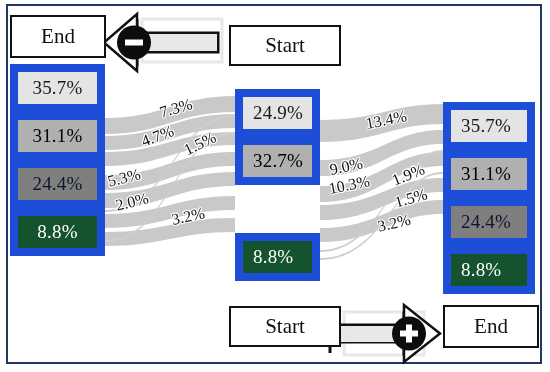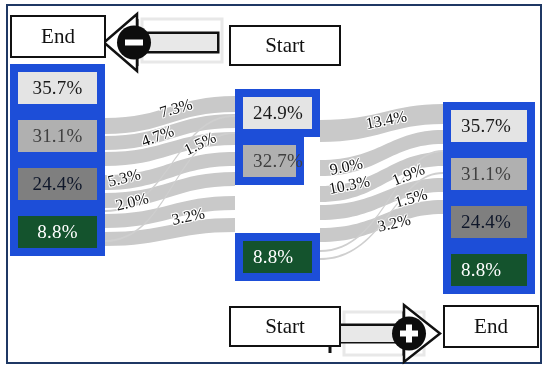--- a/index.html
+++ b/index.html
@@ -31,21 +31,21 @@
   .node{
     position:absolute;
     box-sizing:border-box;
     border:8px solid #1d4ed8;
     display:flex;align-items:center;
     font-size:19px;
     letter-spacing:.2px;
   }
   .node span{display:block;width:100%;}
   .node.lightest{background:#e4e4e4;color:#1a1a1a;}
-  .node.light   {background:#b0b0b0;color:#404040;}
+  .node.light   {background:#b0b0b0;color:#000000;}
   .node.mid     {background:#7f7f7f;color:#0f172a;}
   .node.dark    {background:#14532d;color:#ffffff;}
 
   .node.align-center span{text-align:center;}
   .node.align-left2 span{padding-left:10px;text-align:left;}
 
   
   .labelbox{
     position:absolute;z-index:5;
     box-sizing:border-box;
@@ -111,21 +111,21 @@
     </div>
     <div class="node dark align-center" style="left:0;top:144px;width:95px;height:48px;">
       <span>8.8%</span>
     </div>
   </div>
 
   <div class="stack" style="left:235px;top:89px;width:85px;height:192px;">
     <div class="node lightest align-left2" style="left:0;top:0;width:85px;height:48px;">
       <span>24.9%</span>
     </div>
-    <div class="node light align-left2" style="left:0;top:48px;width:69px;height:48px;">
+    <div class="node light align-left2" style="left:0;top:48px;width:85px;height:48px;justify-content:flex-end;">
       <span>32.7%</span>
     </div>
     <div class="node dark align-left2" style="left:0;top:144px;width:85px;height:48px;">
       <span>8.8%</span>
     </div>
   </div>
 
   <div class="stack" style="left:443px;top:102px;width:92px;height:192px;">
     <div class="node lightest align-left2" style="left:0;top:0;width:92px;height:48px;">
       <span>35.7%</span>

